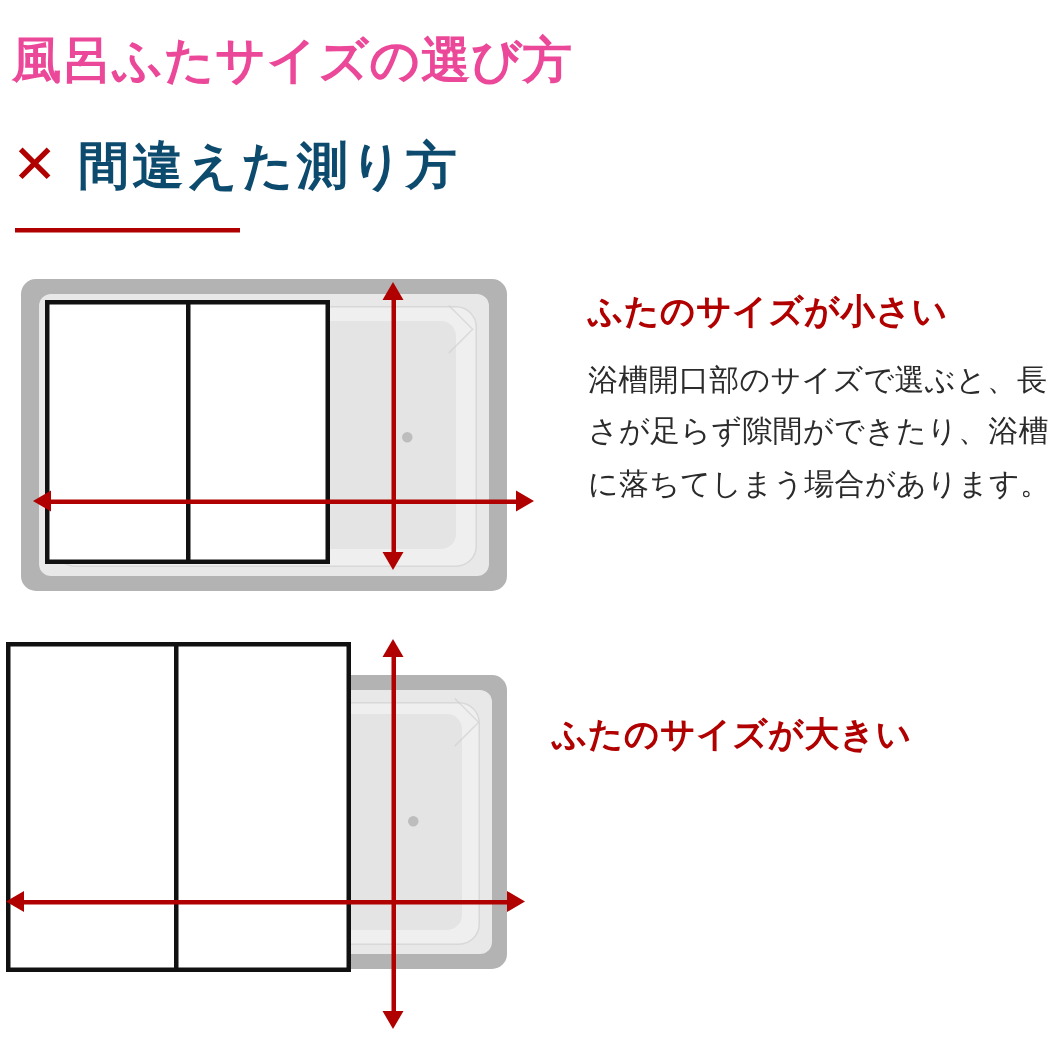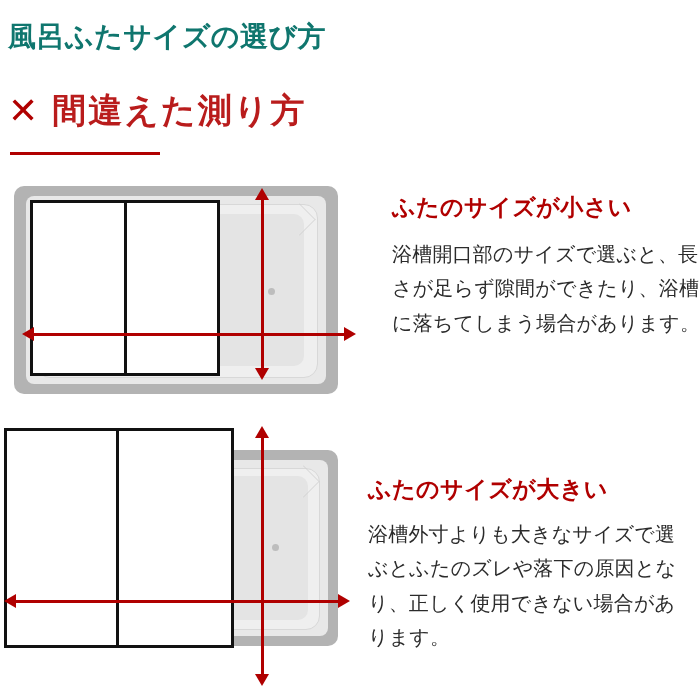--- a/index.html
+++ b/index.html
@@ -20,24 +20,24 @@
     position: relative;
     width: 700px;
     height: 700px;
   }
 
   
   .main-title {
     position: absolute;
     left: 8px;
     top: 18px;
-    font-size: 28px;
+    font-size: 33px;
     font-weight: bold;
     letter-spacing: 0.5px;
-    color: #0f766e;
+    color: #ec4899;
     white-space: nowrap;
   }
 
   .sub-title-row {
     position: absolute;
     left: 8px;
     top: 88px;
     display: flex;
     align-items: center;
   }
@@ -46,21 +46,21 @@
     font-weight: bold;
     color: #b00000;
     line-height: 1;
     margin-right: 14px;
     font-family: "DejaVu Sans", sans-serif;
   }
   .sub-title {
     font-size: 34px;
     font-weight: bold;
     letter-spacing: 2px;
-    color: #b91c1c;
+    color: #0c4a6e;
     white-space: nowrap;
   }
   .rule {
     position: absolute;
     left: 10px;
     top: 152px;
     width: 150px;
     height: 3px;
     background: #b00000;
   }
@@ -247,16 +247,15 @@
     </div>
   </div>
 
   <div class="text-col text-a">
     <p class="item-head">ふたのサイズが小さい</p>
     <p class="item-body">浴槽開口部のサイズで選ぶと、長さが足らず隙間ができたり、浴槽に落ちてしまう場合があります。</p>
   </div>
 
   <div class="text-col text-b">
     <p class="item-head">ふたのサイズが大きい</p>
-    <p class="item-body">浴槽外寸よりも大きなサイズで選ぶとふたのズレや落下の原因となり、正しく使用できない場合があります。</p>
   </div>
 
 </div>
 
 </body></html>

